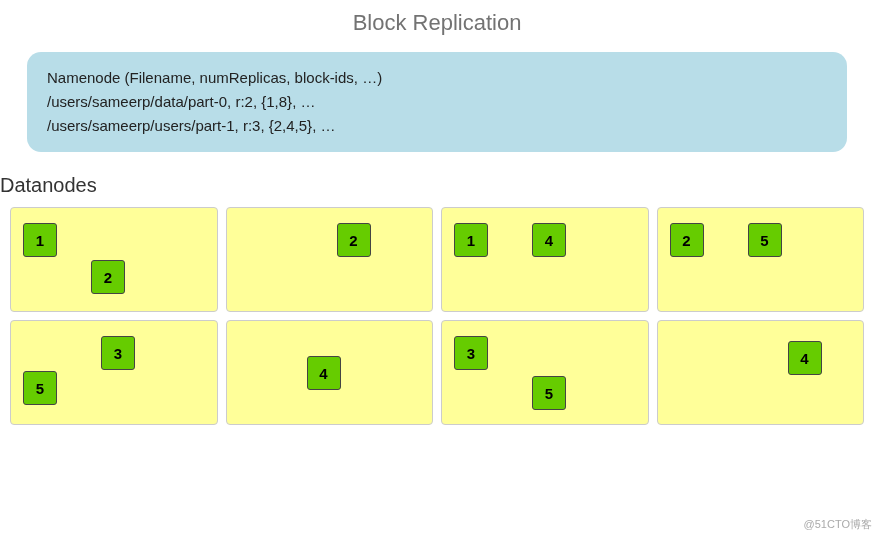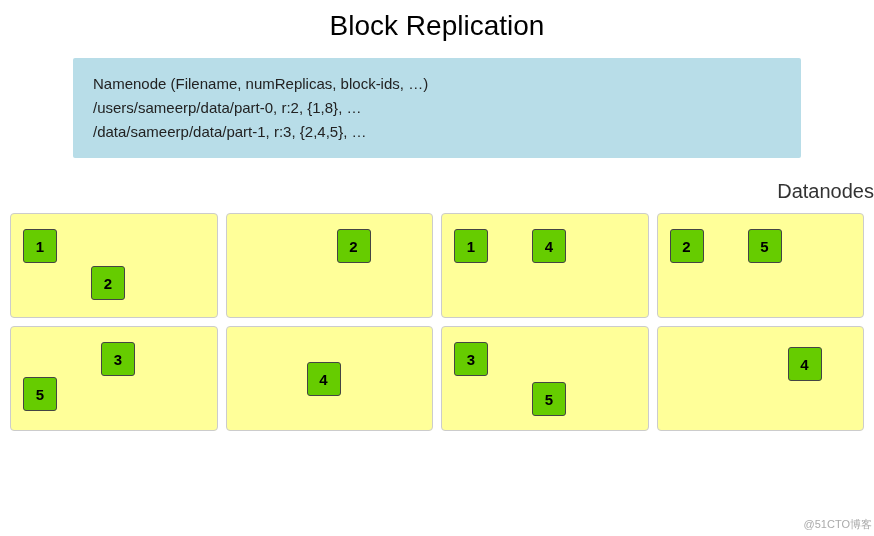--- a/index.html
+++ b/index.html
@@ -7,40 +7,40 @@
       width: 874px;
       height: 536px;
       background: #ffffff;
       font-family: Arial, sans-serif;
       overflow: hidden;
       position: relative;
     }
 
     .page-title {
       text-align: center;
-      font-size: 28px;
+      font-size: 22px;
       font-weight: normal;
-      color: #000000;
+      color: #737373;
       padding-top: 10px;
       padding-bottom: 8px;
     }
 
     .namenode-box {
       margin: 8px auto 10px auto;
-      width: 728px;
+      width: 820px;
       background: #b8dde8;
-      border-radius: 2px;
+      border-radius: 14px;
       padding: 14px 20px;
       font-size: 15px;
       color: #222;
       line-height: 1.6;
     }
 
     .datanodes-title {
-      text-align: right;
+      text-align: left;
       font-size: 20px;
       font-weight: normal;
       color: #333;
       margin-top: 22px;
       margin-bottom: 10px;
     }
 
     .datanode-grid {
       display: grid;
       grid-template-columns: repeat(4, 1fr);
@@ -81,21 +81,21 @@
     }
   </style>
 </head>
 <body>
 
 <div class="page-title">Block Replication</div>
 
 <div class="namenode-box">
   <span>Namenode (Filename, numReplicas, block-ids, …)</span><br>
   <span>/users/sameerp/data/part-0, r:2, {1,8}, …</span><br>
-  <span>/data/sameerp/data/part-1, r:3, {2,4,5}, …</span>
+  <span>/users/sameerp/users/part-1, r:3, {2,4,5}, …</span>
 </div>
 
 <div class="datanodes-title">Datanodes</div>
 
 <div class="datanode-grid" id="datanode-grid">
 <div class="datanode-cell">
       <div class="block-badge" style="top: 15px; left: 12px;">1</div>
       <div class="block-badge" style="top: 52px; left: 80px;">2</div>
     </div>
     <div class="datanode-cell">

